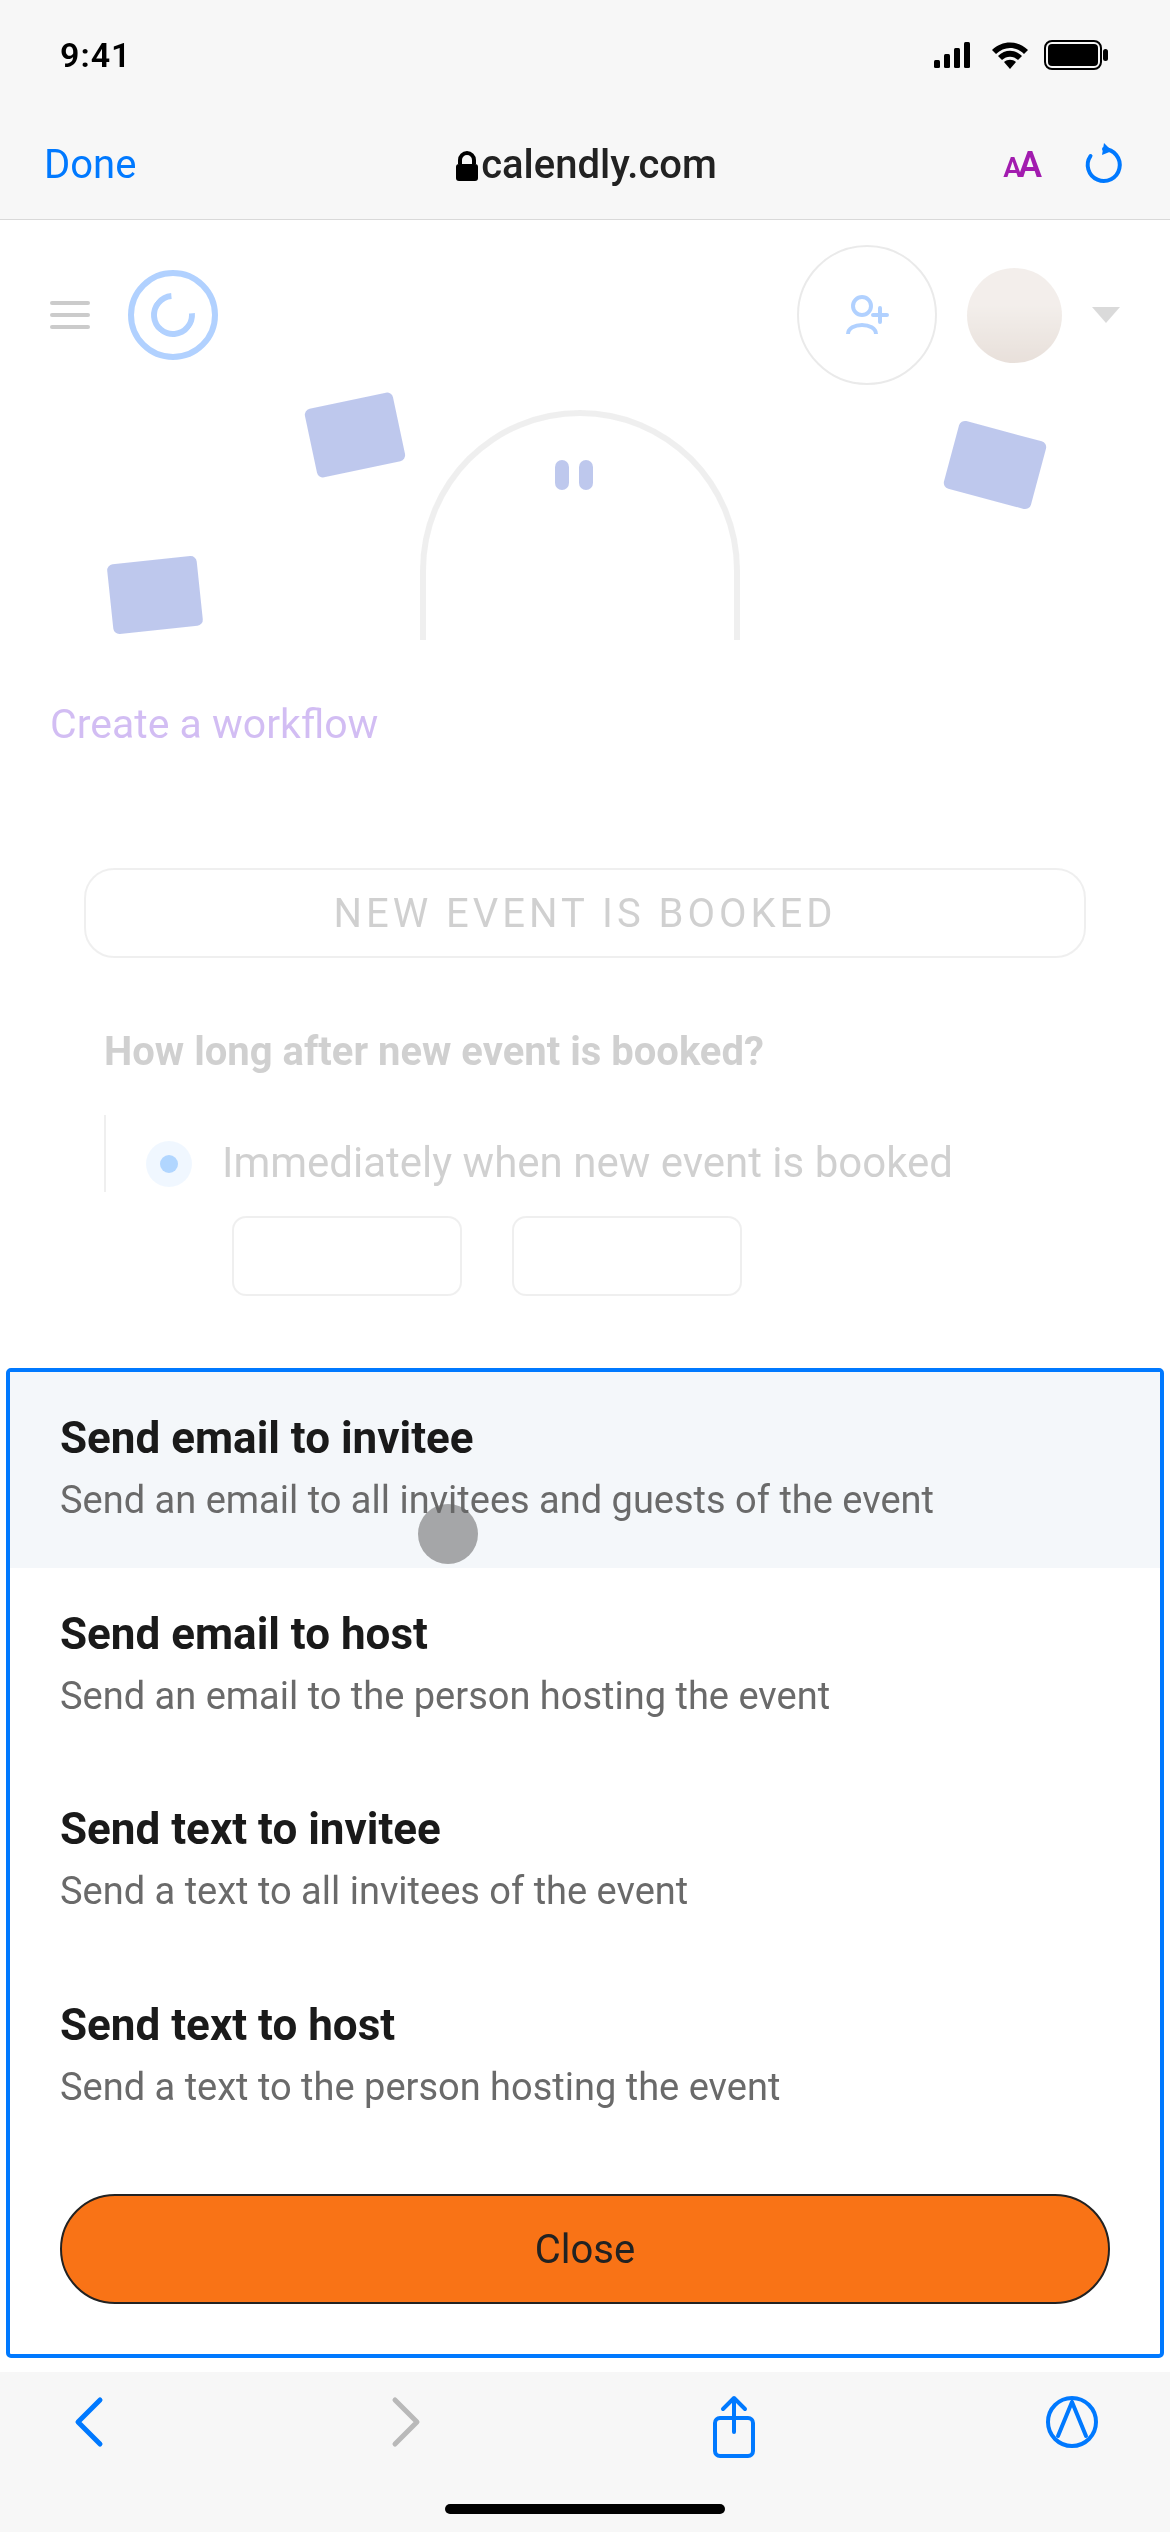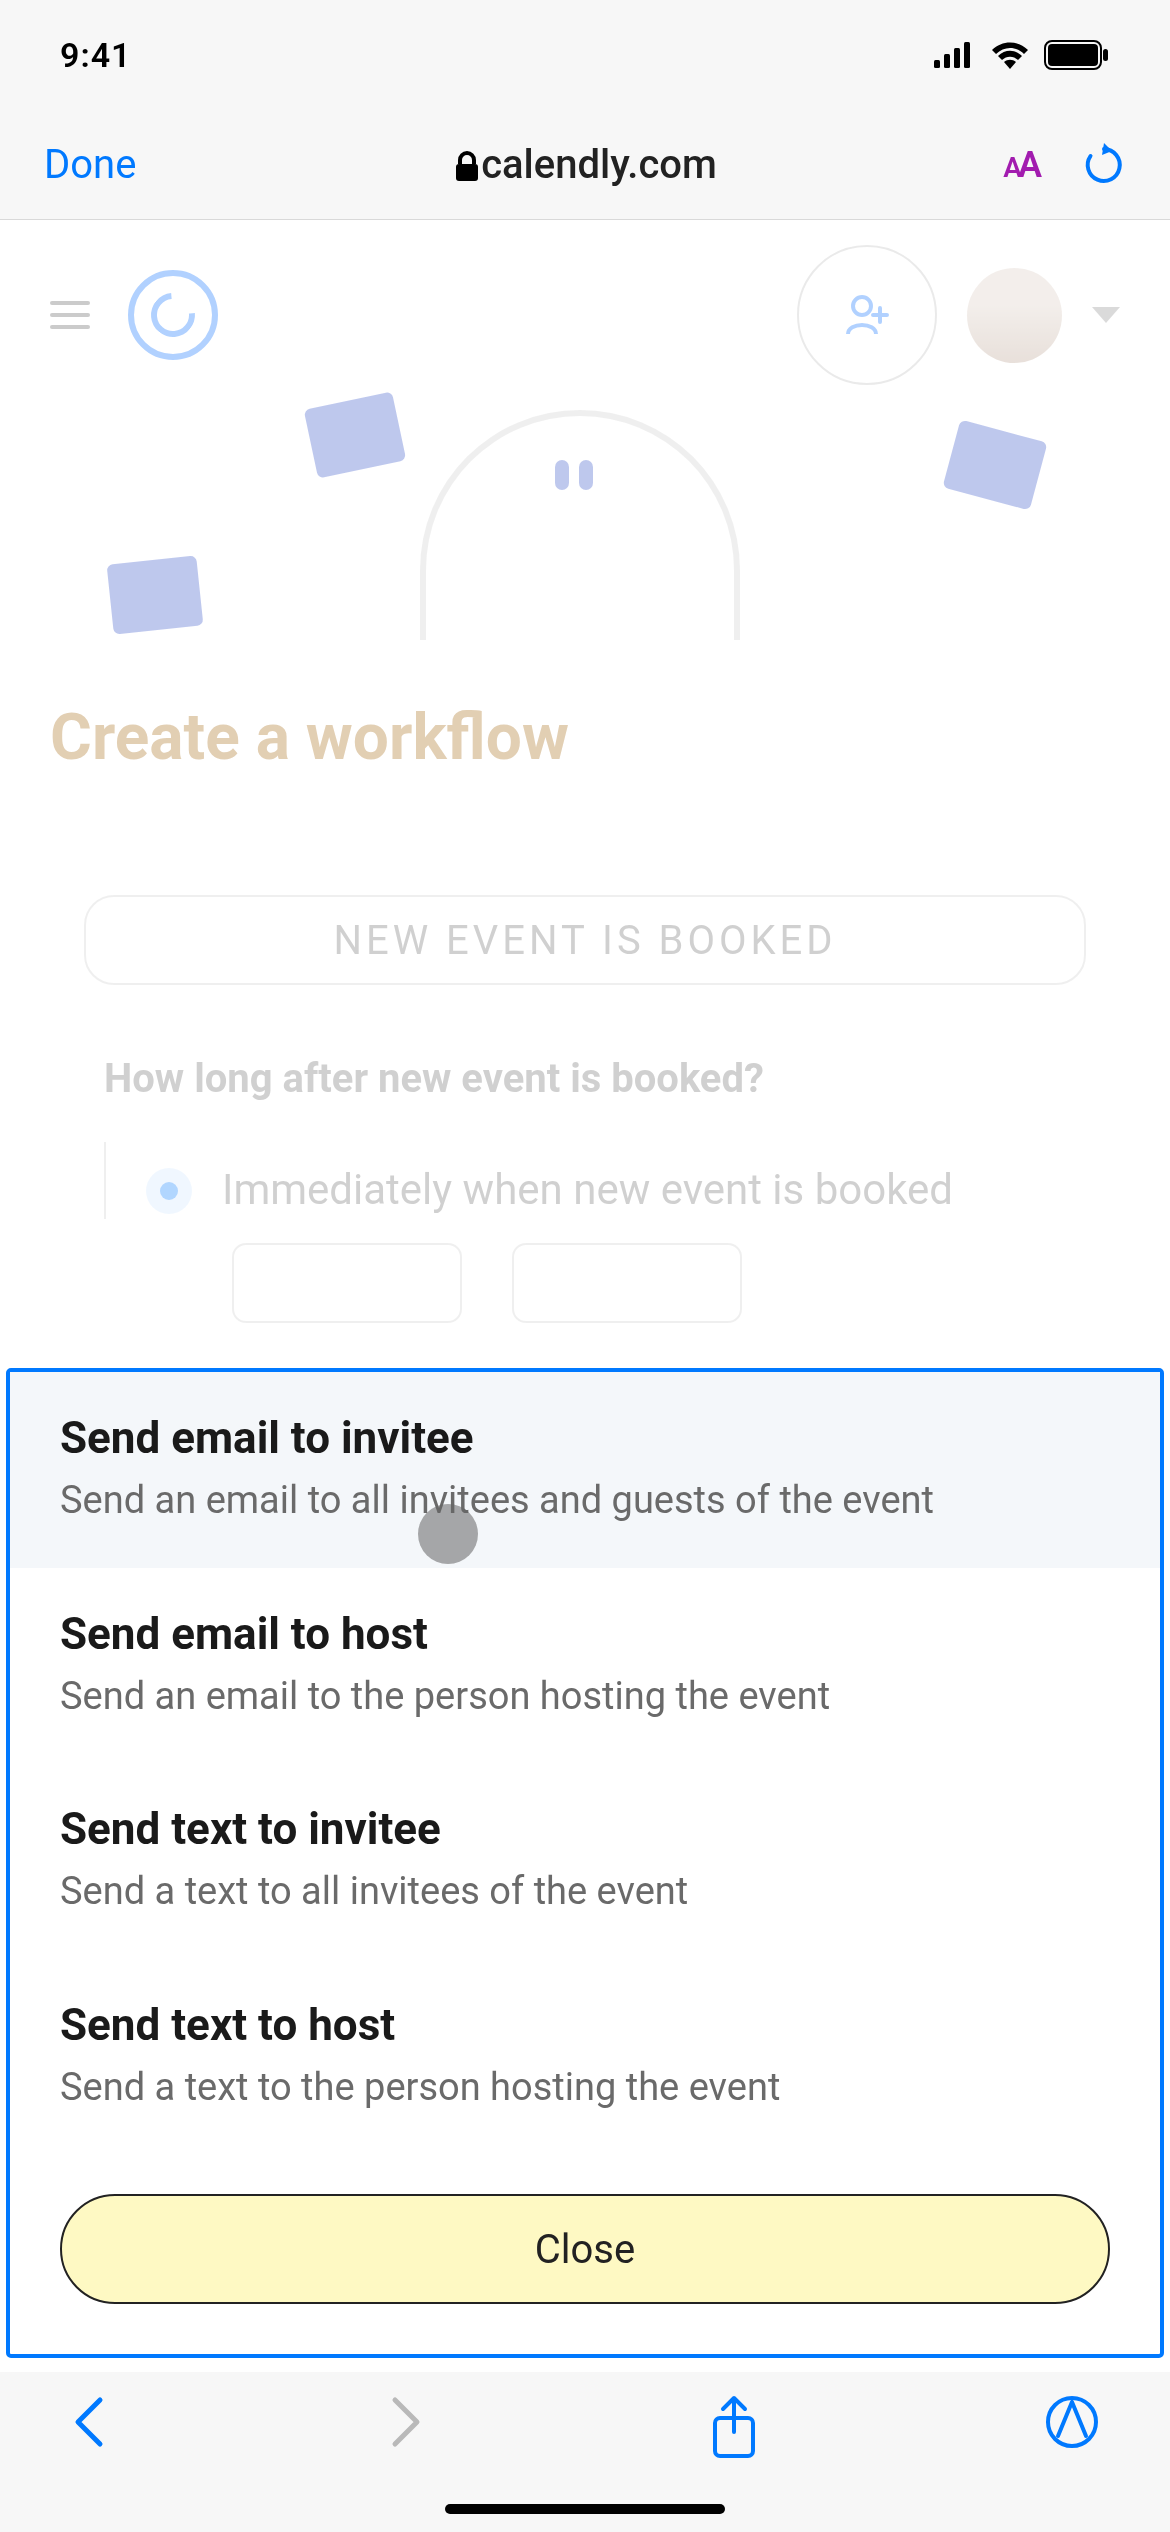--- a/index.html
+++ b/index.html
@@ -164,23 +164,23 @@
   .ill-ghost {
     position:absolute; left:370px; top:10px;
     width:320px; height:230px;
     border:6px solid #ccc; border-bottom:none;
     border-top-left-radius:160px; border-top-right-radius:160px;
   }
   .ill-eyes { position:absolute; left:505px; top:60px; display:flex; gap:10px;}
   .ill-eyes span{ width:14px; height:30px; background:#2c4cc7; border-radius:7px; display:block;}
 
   .wf-title {
-    font-size: 64px;
-    font-weight: 700;
-    color: #a16207;
+    font-size: 41px;
+    font-weight: 400;
+    color: #6d28d9;
     margin-top: 80px;
   }
   .trigger-box {
     margin: 120px 34px 0 34px;
     height: 90px;
     border: 2px solid #ccc;
     border-radius: 30px;
     display: flex;
     align-items: center;
     justify-content: center;
@@ -271,21 +271,21 @@
   .close-btn {
     margin: 40px 50px 50px 50px;
     height: 110px;
     border: 2px solid #222;
     border-radius: 55px;
     display: flex;
     align-items: center;
     justify-content: center;
     font-size: 40px;
     color: #222;
-    background: #fef9c3;
+    background: #f97316;
   }
 
   
   .safari-bottom {
     position: absolute;
     left:0; right:0; bottom:0;
     height: 160px;
     background: #f7f7f7;
     display: flex;
     align-items: flex-start;

